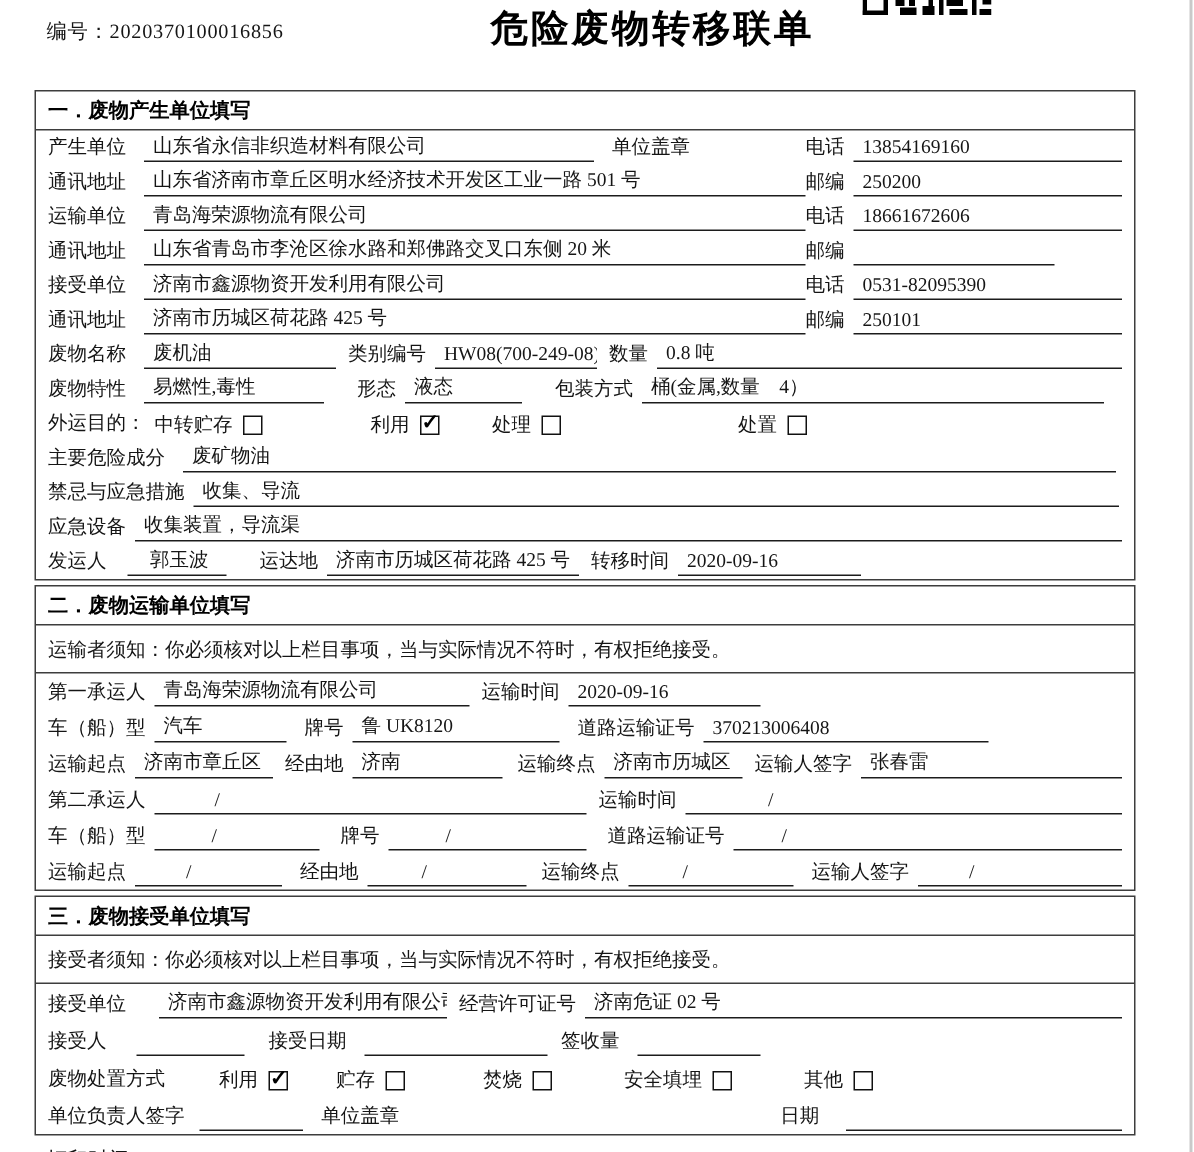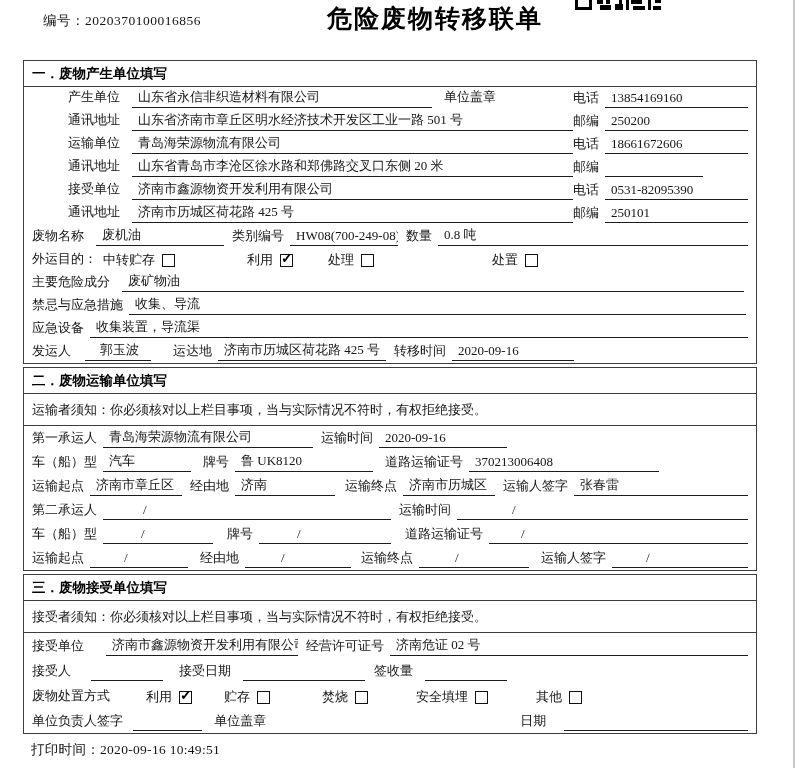--- a/index.html
+++ b/index.html
@@ -2,42 +2,42 @@
 <html><head>
 <meta charset="utf-8">
 <style>
   html,body{margin:0;padding:0;}
   body{width:796px;height:768px;background:#ffffff;overflow:hidden;
        font-family:"Liberation Serif","DejaVu Serif",serif;color:#151515;}
   .page{position:relative;width:796px;height:768px;background:#fff;}
   .page-edge{position:absolute;top:0;right:1px;width:2px;height:768px;background:#c9c9c9;}
   
   .hdr{position:relative;height:60px;}
-  .serial{position:absolute;left:43px;top:12px;font-size:13.5px;letter-spacing:.5px;text-align:right;}
+  .serial{position:absolute;left:31px;top:12px;font-size:13.5px;letter-spacing:.5px;text-align:right;}
   .title{position:absolute;left:305px;top:2px;width:260px;text-align:center;
          font-family:"Liberation Sans","DejaVu Sans",sans-serif;
          font-size:25px;font-weight:bold;letter-spacing:2px;color:#000;}
   .qr{position:absolute;left:575px;top:0;}
   
   .tbl{margin-left:23px;width:734px;box-sizing:border-box;}
   .sec{border:1.5px solid #3d3d3d;background:#fff;margin-bottom:3px;}
   .sec-h{font-family:Liberation Mono, monospace;font-weight:bold;
          font-size:13.5px;padding:4px 8px 3px 8px;border-bottom:1.5px solid #3d3d3d;color:#000;}
   .notice{font-size:13px;padding:7px 8px 6px 8px;border-bottom:1.5px solid #3d3d3d;}
   .row{display:flex;align-items:flex-end;height:23px;padding:0 8px 2px 8px;
        font-size:13px;box-sizing:border-box;}
   .s2 .row{height:24px;}
   .s3 .row{height:25px;}
   .lb{white-space:nowrap;margin-right:6px;padding-bottom:1px;}
   .u{border-bottom:1px solid #1c1c1c;white-space:nowrap;padding:0 3px 1px 6px;
      box-sizing:border-box;overflow:hidden;}
   .uf{flex:1 1 auto;}
   .uc{text-align:center;}
   .sp{flex:1 1 auto;}
-  .lcol{flex:0 0 505px;display:flex;align-items:flex-start;margin-left:36px;}
+  .lcol{flex:0 0 505px;display:flex;align-items:center;}
   .rcol{flex:1 1 auto;display:flex;align-items:flex-end;}
   
   .opt{display:flex;align-items:flex-end;white-space:nowrap;}
   .cb{display:inline-block;width:11px;height:11px;border:1.5px solid #111;
       position:relative;margin:0 0 2px 7px;background:#fff;}
   .cb.checked::after{content:"✓";position:absolute;left:0px;top:-5px;
       font-size:14px;font-weight:bold;color:#000;}
   .foot{font-size:13.5px;margin:7px 0 0 31px;letter-spacing:.3px;}
 </style>
 </head>
@@ -143,20 +143,28 @@
 
       <div class="row">
         <span class="lb" style="width:58px">废物名称</span>
         <span class="u" style="width:128px">废机油</span>
         <span class="lb" style="margin-left:8px">类别编号</span>
         <span class="u" style="width:108px">HW08(700-249-08)</span>
         <span class="lb" style="margin-left:8px">数量</span>
         <span class="u uf">0.8 吨</span>
       </div>
 
+      <div class="row">
+        <span class="lb" style="width:58px">废物特性</span>
+        <span class="u" style="width:120px">易燃性,毒性</span>
+        <span class="lb" style="margin-left:22px">形态</span>
+        <span class="u" style="width:78px">液态</span>
+        <span class="lb" style="margin-left:22px">包装方式</span>
+        <span class="u uf" style="margin-right:12px">桶(金属,数量　4）</span>
+      </div>
 
       <div class="row">
         <span class="lb">外运目的：</span>
         <span class="opt" style="">
           <span>中转贮存</span>
           <span class="cb"></span>
         </span>
         <span class="opt" style="margin-left:72px">
           <span>利用</span>
           <span class="cb checked"></span>

